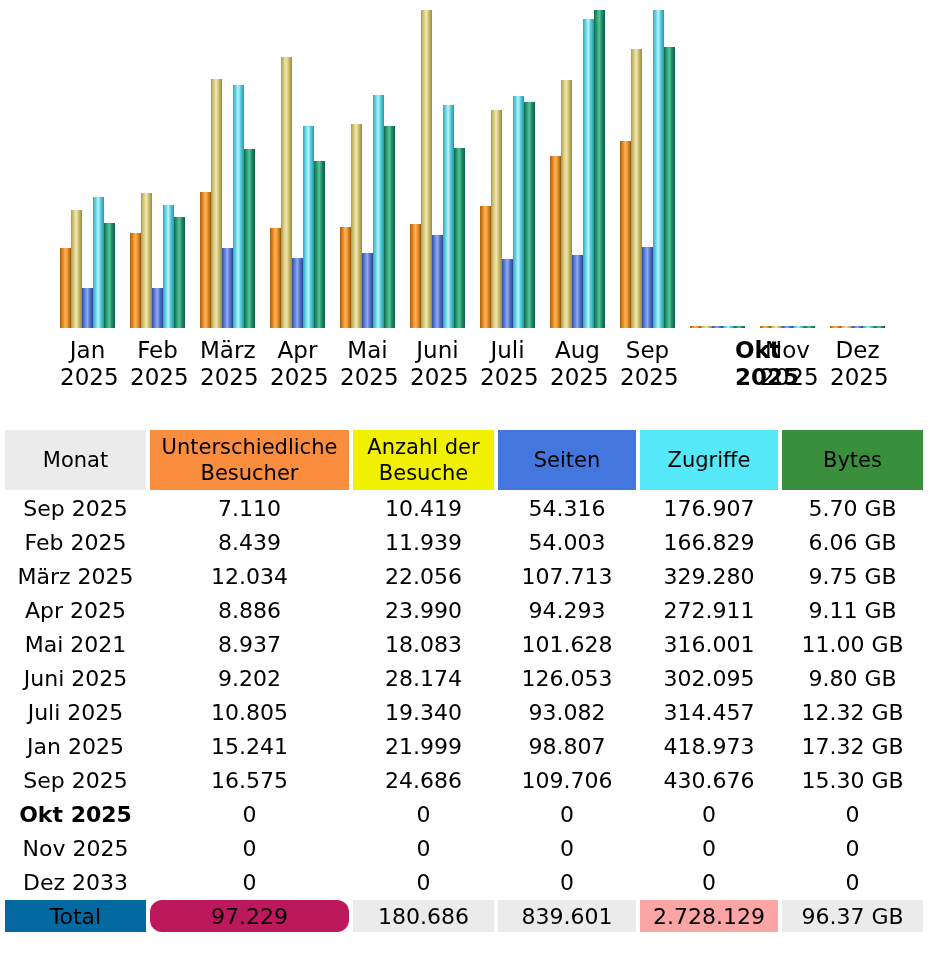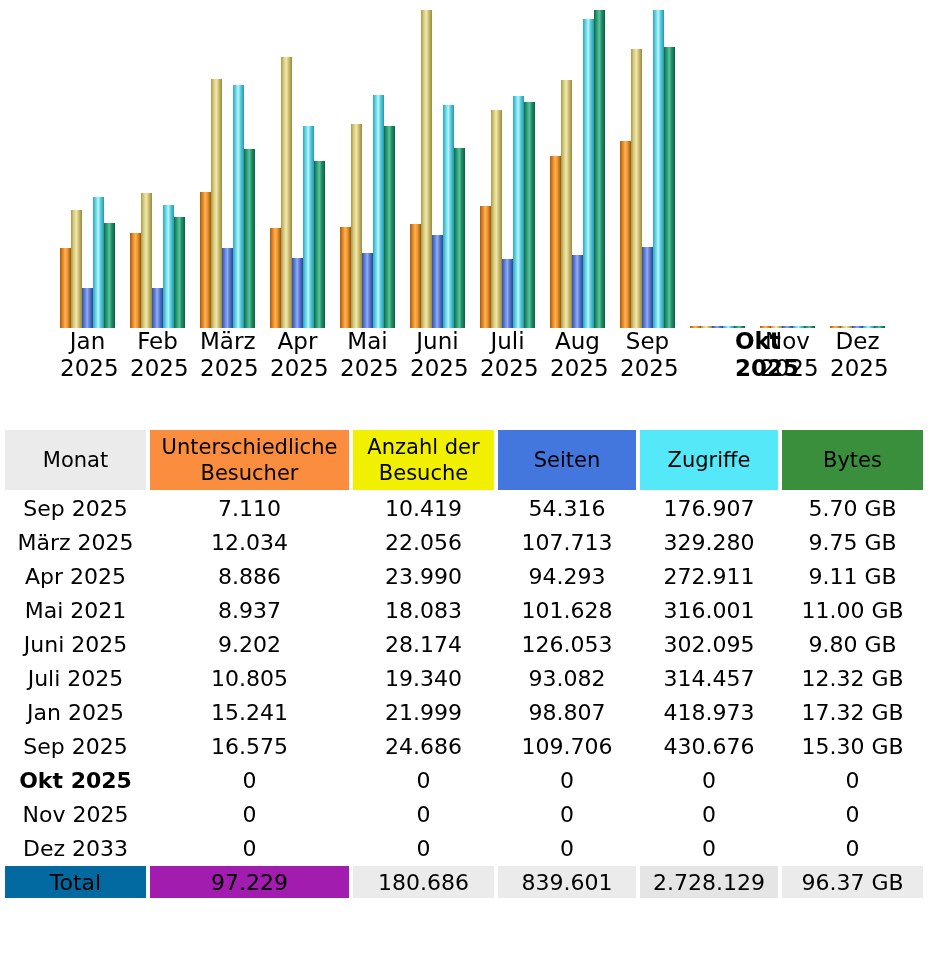--- a/index.html
+++ b/index.html
@@ -37,20 +37,21 @@
   }
   .bar { width: 11px; }
   .bar-visitors { background: linear-gradient(90deg,#a35e12 0%,#e5861f 25%,#ffb35c 48%,#ed9227 70%,#8f5510 100%); }
   .bar-visits   { background: linear-gradient(90deg,#a89a48 0%,#d8cb7e 25%,#f2e7b0 48%,#cdbf70 70%,#968840 100%); }
   .bar-pages    { background: linear-gradient(90deg,#3050a8 0%,#5e7ed8 25%,#93acef 48%,#5577d0 70%,#2b4794 100%); }
   .bar-hits     { background: linear-gradient(90deg,#2fa8bb 0%,#64d6e5 25%,#b8f4fc 48%,#55cbdc 70%,#2797aa 100%); }
   .bar-bytes    { background: linear-gradient(90deg,#0c6b49 0%,#2c9c74 25%,#57c49d 48%,#238c66 70%,#09603f 100%); }
 
   .month-label {
     height: 60px;
+    padding-top: 9px;
     text-align: center;
     font-size: 23px;
     line-height: 27px;
     white-space: nowrap;
     box-sizing: border-box;
   }
   .month-label span { display: block; }
   .month-label.bold { font-weight: bold; margin-left: 45px; }
 
   
@@ -273,20 +274,28 @@
     <tbody id="table-body">
         <tr>
           <td>Sep 2025</td>
           <td>7.110</td>
           <td>10.419</td>
           <td>54.316</td>
           <td>176.907</td>
           <td>5.70 GB</td>
         </tr>
         <tr>
+          <td>Feb 2025</td>
+          <td>8.439</td>
+          <td>11.939</td>
+          <td>54.003</td>
+          <td>166.829</td>
+          <td>6.06 GB</td>
+        </tr>
+        <tr>
           <td>März 2025</td>
           <td>12.034</td>
           <td>22.056</td>
           <td>107.713</td>
           <td>329.280</td>
           <td>9.75 GB</td>
         </tr>
         <tr>
           <td>Apr 2025</td>
           <td>8.886</td>
@@ -354,22 +363,22 @@
         <tr>
           <td>Dez 2033</td>
           <td>0</td>
           <td>0</td>
           <td>0</td>
           <td>0</td>
           <td>0</td>
         </tr>
         <tr>
           <td style="background: #0369a1;">Total</td>
-          <td style="background: #a21caf;">97.229</td>
+          <td style="background: #be185d; border-radius: 12px;">97.229</td>
           <td style="background: rgb(235, 235, 235);">180.686</td>
           <td style="background: rgb(235, 235, 235);">839.601</td>
-          <td style="background: #e5e5e5;">2.728.129</td>
+          <td style="background: #fca5a5;">2.728.129</td>
           <td style="background: rgb(235, 235, 235);">96.37 GB</td>
         </tr>
       </tbody>
   </table>
 
 </div>
 
 </body></html>

